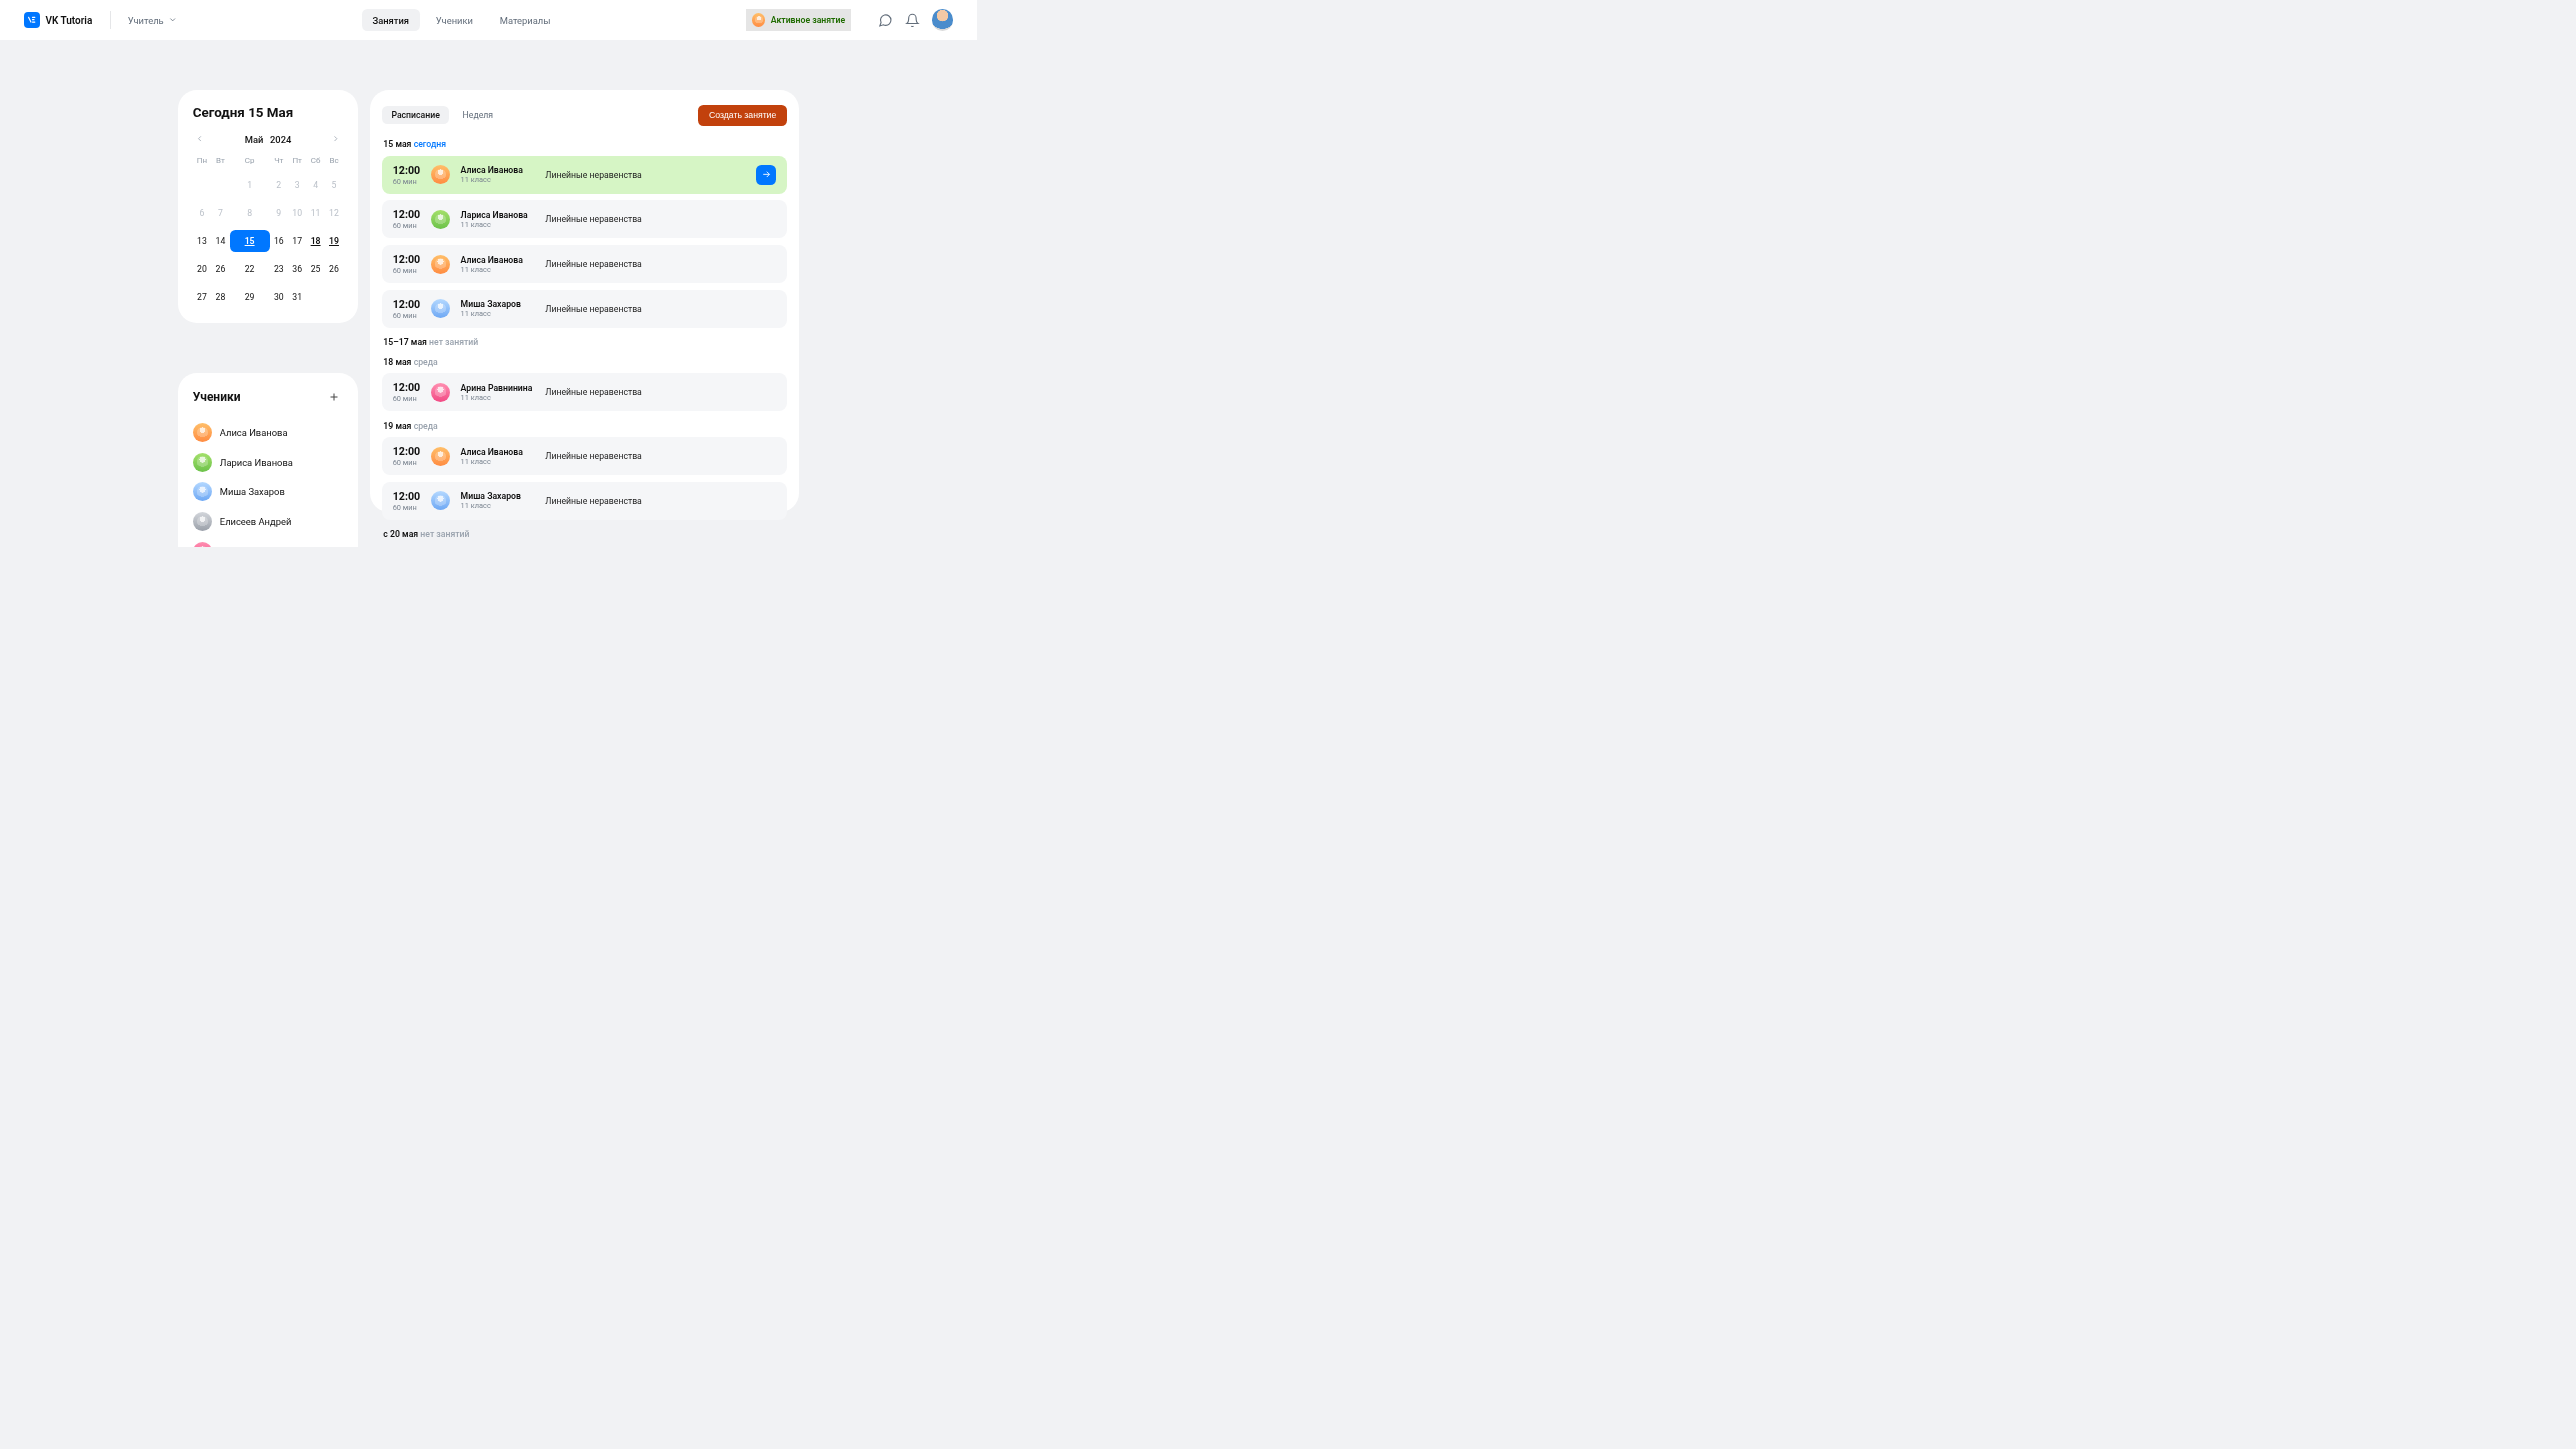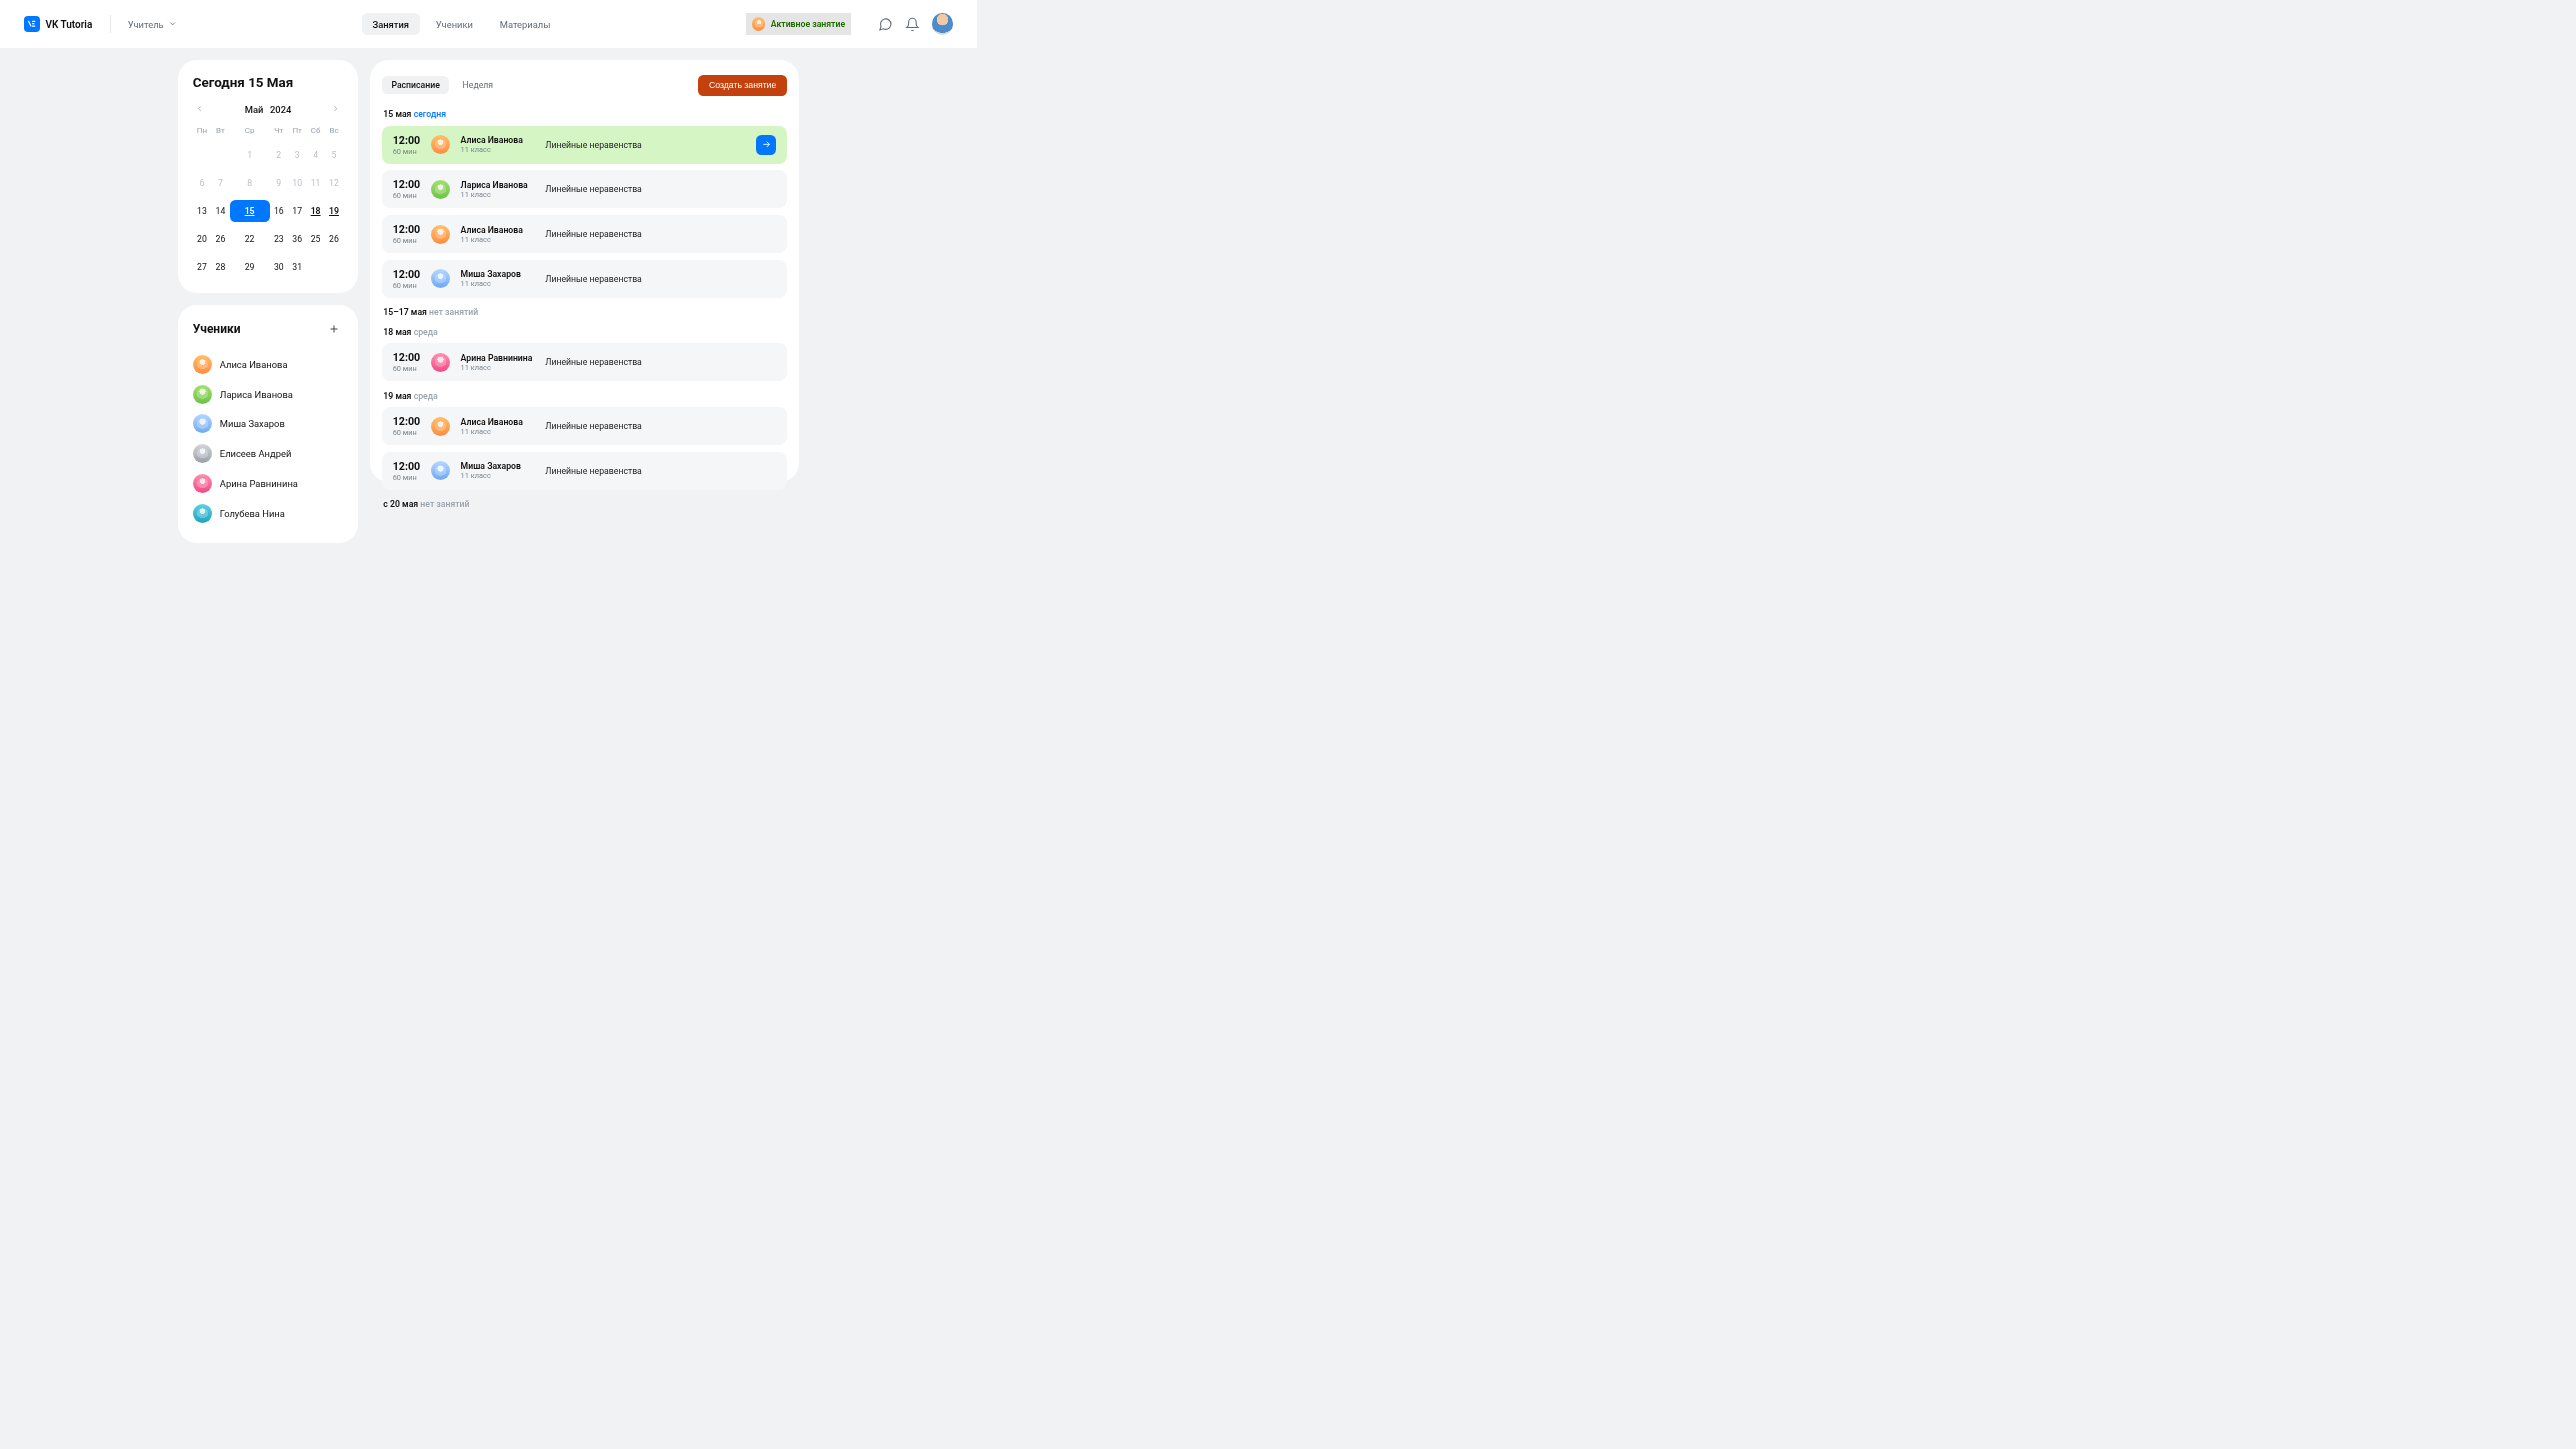--- a/index.html
+++ b/index.html
@@ -8,21 +8,21 @@
     background: #f1f2f4;
     color: #111;
     width: 977px;
     height: 547px;
     overflow: hidden;
   }
 
   
   .header {
     background: #fff;
-    height: 48px;
+    height: 40px;
     display: flex;
     align-items: center;
     padding: 0 24px;
     gap: 13.4px;
   }
   .logo {
     display: flex;
     align-items: center;
     gap: 5.4px;
     font-weight: 600;
@@ -51,21 +51,21 @@
   .hdr-avatar {
     width:21.5px; height:21.5px; border-radius:50%;
     background: radial-gradient(circle at 50% 30%, #f3c9a5 0 30%, #4a8ccc 32% 70%, #d9d9d9 72% 100%);
     cursor:pointer;
   }
 
   
   .page {
     display:flex; gap:12px; padding:12px 0 0 0; justify-content:center;
   }
-  .card { background:#fff; border-radius:19px; padding:14.8px; }
+  .card { background:#fff; border-radius:19px; padding:14.8px;margin-top:38px; }
   .left-col { width:180px; display:flex; flex-direction:column; gap:12px; }
   .main-card { width:429px; height:422px; padding:14.8px 12px 19px 12px; }
 
   
   .today-title { font-size:13.4px; font-weight:700; margin-bottom:10.7px; }
   .cal-head { display:flex; align-items:center; justify-content:space-between; margin:2.7px 0 6.7px; }
   .cal-month { display:flex; gap:6.7px; font-size:9.4px; font-weight:500; }
   .cal-nav { color:#99a2ad; cursor:pointer; padding:2.7px; }
   .cal-grid { display:grid; grid-template-columns:repeat(7,1fr); text-align:center; row-gap:6.7px; }
   .dow { color:#99a2ad; font-size:8px; padding-bottom:2.7px; }

